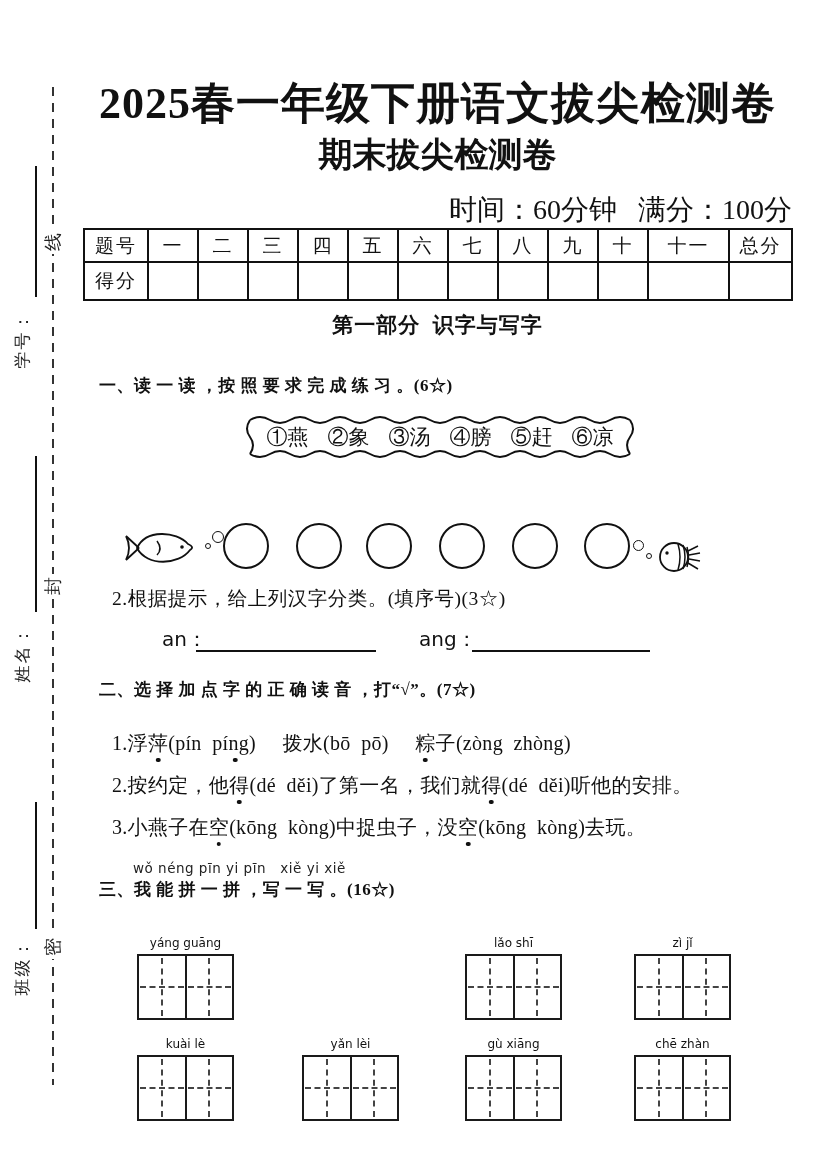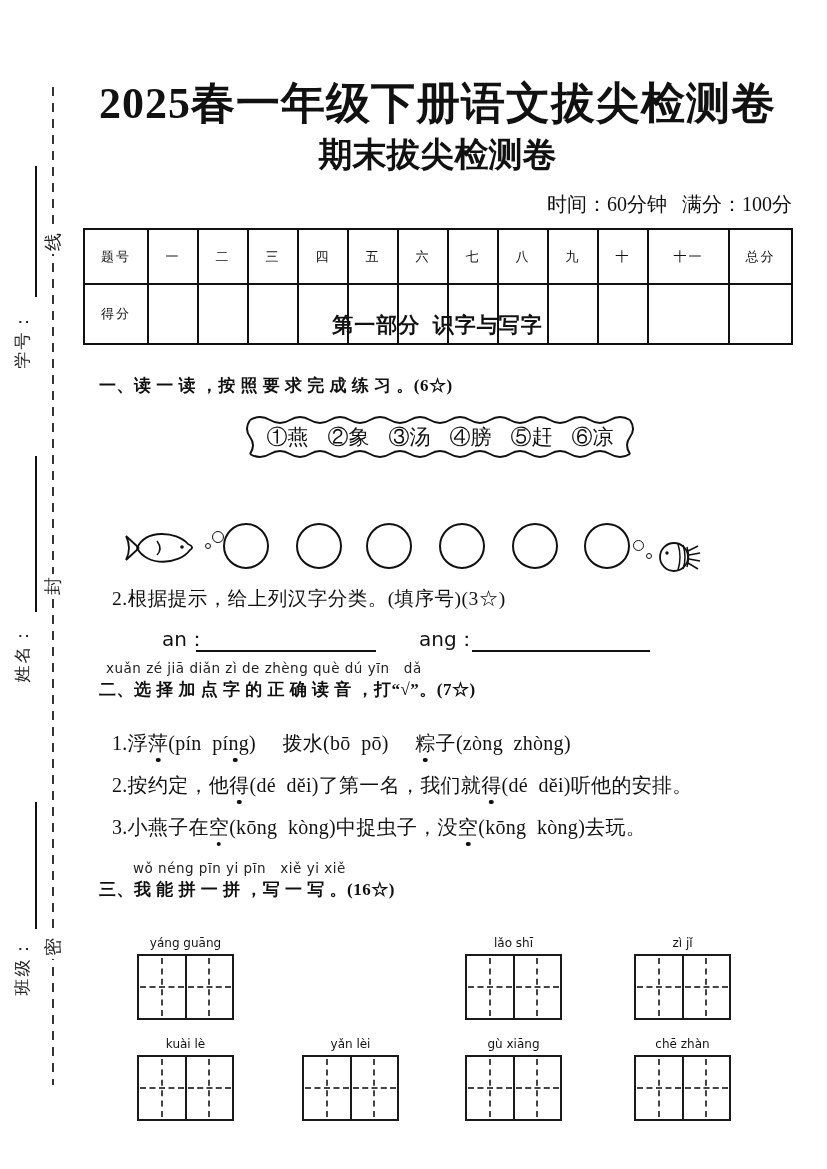--- a/index.html
+++ b/index.html
@@ -15,26 +15,26 @@
   .vtext { position:absolute; transform:translate(-50%,-50%) rotate(-90deg);
     white-space:nowrap; font-size:17px; letter-spacing:2px; color:#222; }
   .seal-ch { position:absolute; transform:translate(-50%,-50%) rotate(-90deg);
     font-size:18px; background:#fff; padding:2px 3px; color:#222; }
   
   .title { position:absolute; left:83px; width:709px; top:64px; text-align:center;
     font-size:44px; font-weight:bold; letter-spacing:1px;margin-top:10px; }
   .subtitle { position:absolute; left:83px; width:709px; top:132px; text-align:center;
     font-size:34px; font-weight:bold; }
   .meta { position:absolute; left:83px; width:709px; top:191px; text-align:right;
-    font-size:20px; }
+    font-size:28px; }
   
   .score-table { position:absolute; left:83px; top:228px; width:709px;
     border-collapse:collapse; table-layout:fixed; }
-  .score-table td,.score-table th { border:2px solid #111; font-size:13px;
-    font-weight:normal; text-align:center; padding:11px; letter-spacing:2px; }
+  .score-table td,.score-table th { border:2px solid #111; font-size:19px;
+    font-weight:normal; text-align:center; padding:0; letter-spacing:2px; }
   .score-table tr.r1 td,.score-table tr.r1 th { height:31px; }
   .score-table tr.r2 td { height:36px;border-radius:15px; }
   
   .part-heading { position:absolute; left:83px; width:709px; top:311px; text-align:center;
     font-size:21px; font-weight:bold; letter-spacing:1px; }
   .pinyin { position:absolute; font-family:"DejaVu Sans","Liberation Sans",sans-serif;
     font-size:13.5px; color:#222; letter-spacing:0.5px; white-space:nowrap; }
   .stem { position:absolute; font-size:17px; font-weight:bold; white-space:nowrap; letter-spacing:0.5px; }
   .subq { position:absolute; font-size:19.5px; white-space:nowrap; letter-spacing:0.5px; }
   
@@ -190,21 +190,20 @@
     <path d="M32,15 l10,-5 M33,19 l11,-2 M33,23 l11,2 M32,27 l10,6" fill="none" stroke="#111" stroke-width="1.5"></path>
   </svg>
 
   <div class="subq" style="left:112px;top:585px">2.根据提示，给上列汉字分类。(填序号)(3☆)</div>
 
   <span class="latin-label" style="left:162px;top:626px">an：</span>
   <div class="write-line" style="left:196px;top:650px;width:180px"></div>
   <span class="latin-label" style="left:419px;top:626px">ang：</span>
   <div class="write-line" style="left:472px;top:650px;width:178px"></div>
 
-  <div class="pinyin" style="left:106px;top:660px">xuǎn zé jiā diǎn zì de zhèng què dú yīn&nbsp;&nbsp;&nbsp;dǎ</div>
   <div class="stem" style="left:99px;top:678px">二、选 择 加 点 字 的 正 确 读 音 ，打“√”。(7☆)</div>
 
   <div class="q2-item" style="left:112px;top:730px"><span>1.浮</span><span class="dotted">萍</span><span class="dotted">(pín&nbsp;&nbsp;píng)&nbsp;&nbsp;&nbsp;&nbsp;&nbsp;拨</span><span>水(bō&nbsp;&nbsp;pō)&nbsp;&nbsp;&nbsp;&nbsp;&nbsp;</span><span class="dotted">粽</span><span>子(zòng&nbsp;&nbsp;zhòng)</span></div>
   <div class="q2-item" style="left:112px;top:772px"><span>2.按约定，他</span><span class="dotted">得</span><span>(dé&nbsp;&nbsp;děi)了第一名，我们就</span><span class="dotted">得</span><span>(dé&nbsp;&nbsp;děi)听他的安排。</span></div>
   <div class="q2-item" style="left:112px;top:814px"><span>3.小燕子在</span><span class="dotted">空</span><span>(kōng&nbsp;&nbsp;kòng)中捉虫子，没</span><span class="dotted">空</span><span>(kōng&nbsp;&nbsp;kòng)去玩。</span></div>
 
   <div class="pinyin" style="left:133px;top:860px">wǒ néng pīn yi pīn&nbsp;&nbsp;&nbsp;xiě yi xiě</div>
   <div class="stem" style="left:99px;top:878px">三、我 能 拼 一 拼 ，写 一 写 。(16☆)</div>
 
   <div class="word-block" style="left:137px;top:954px">

